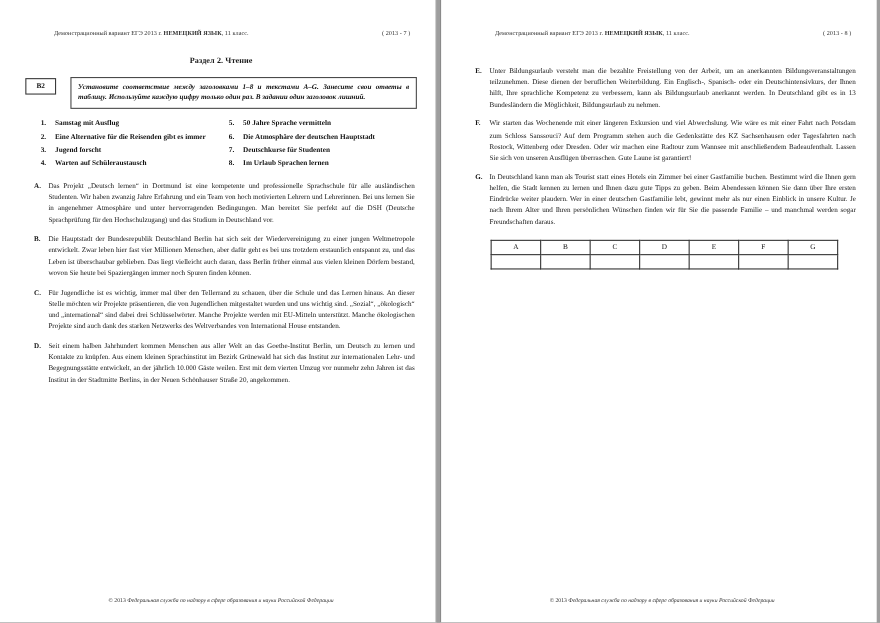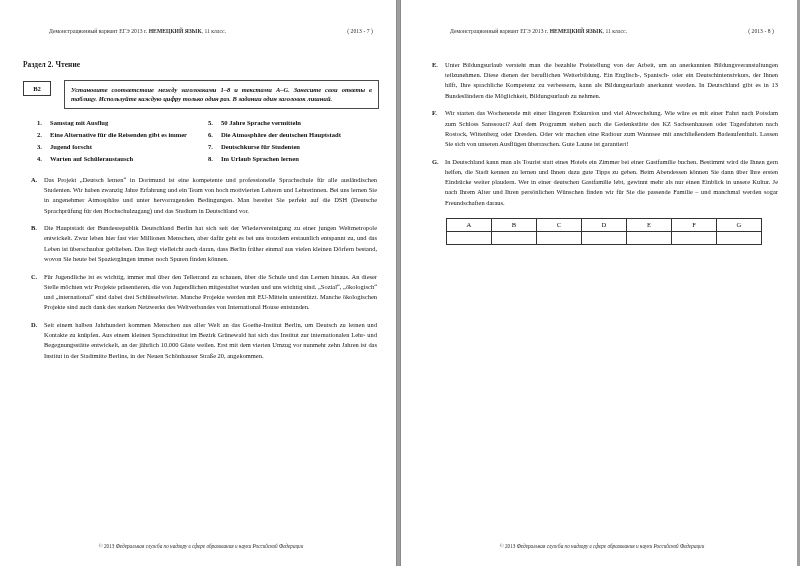--- a/index.html
+++ b/index.html
@@ -54,25 +54,25 @@
   }
   .runhead .rh-text { margin-left: 26px; }
   .runhead .rh-text .bold-caps { font-weight: bold; }
   .runhead .rh-page {
     margin-left: auto;
     padding-right: 6px;
   }
 
   
   .section-title {
-    text-align: left;
+    text-align: center;
     font-weight: bold;
     font-size: 7.4px;
     color: #1a1a1a;
-    margin-top: 26px;
+    margin-top: 16px;
     letter-spacing: 0.1px;
   }
 
   
   .task-row {
     display: flex;
     align-items: flex-start;
     margin-top: 11px;
   }
   .task-code {

